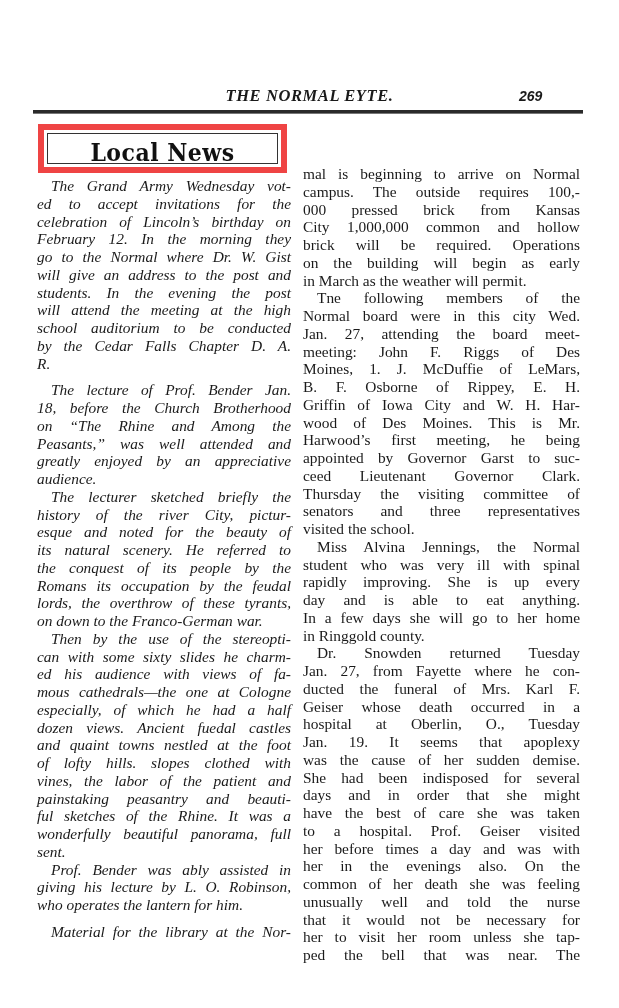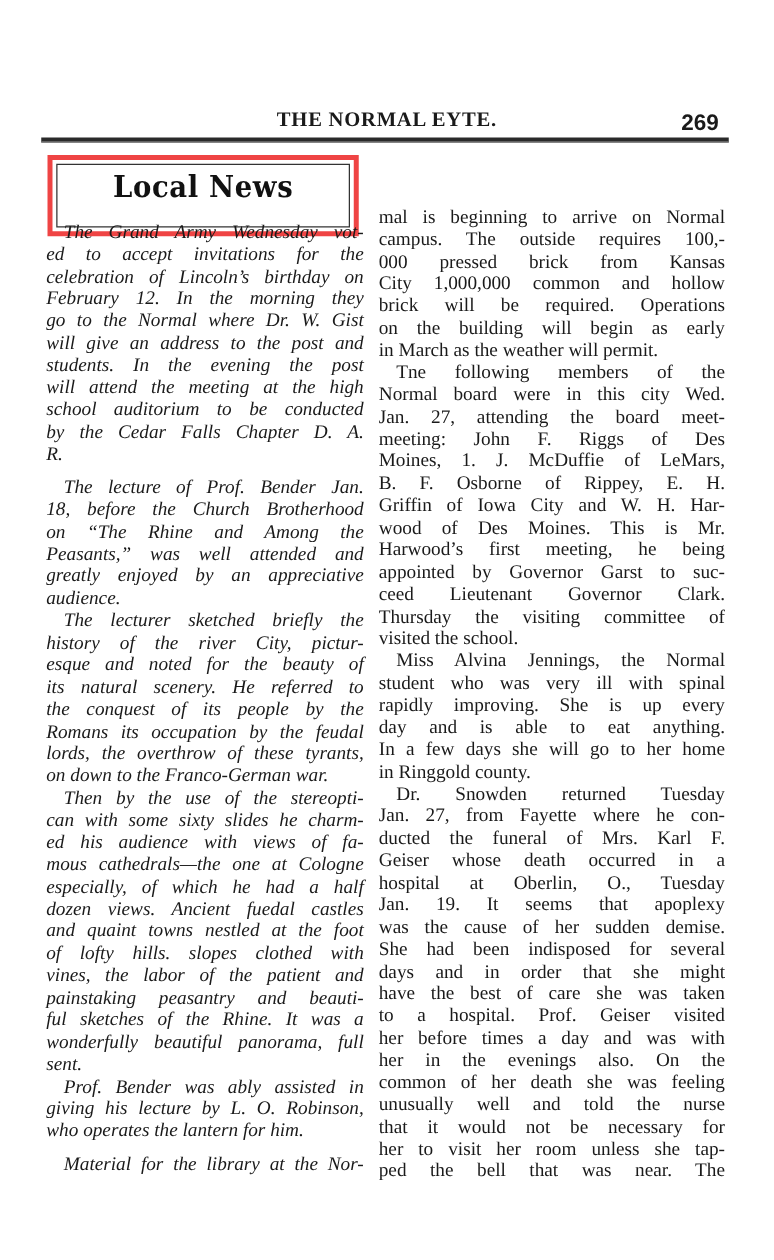--- a/index.html
+++ b/index.html
@@ -1,34 +1,34 @@
 <!DOCTYPE html>
 <html><head>
 <meta charset="utf-8">
 <style>
   html, body { margin:0; padding:0; background:#ffffff; }
   body { width:619px; height:1008px; position:relative; overflow:hidden;
          font-family:"Liberation Serif","DejaVu Serif",serif; color:#1a1a1a; }
   .page { position:absolute; left:0; top:0; width:619px; height:1008px; }
-  .running-head { position:absolute; top:86px; left:0; width:619px; height:22px; }
+  .running-head { position:absolute; top:86px; left:0; width:619px; height:22px;font-style:italic; }
   .running-title { position:absolute; left:0; width:619px; top:0; text-align:center;
          font-weight:bold; font-size:16.5px; letter-spacing:0.6px; }
-  .page-number { position:absolute; left:545px; top:2px; font-weight:bold; font-size:18px;
+  .page-number { position:absolute; left:519px; top:2px; font-weight:bold; font-size:14px;
          font-family:"Liberation Sans",sans-serif; }
   .rule { position:absolute; top:110px; left:33px; width:550px; height:3px;
           background:#2a2a2a; border-bottom:1px solid #777; }
   .col { position:absolute; font-size:15.4px; line-height:17.75px; }
   .col-left { left:37px; width:254px; top:177px;font-style:italic; }
   .col-right { left:303px; width:277px; top:117px;margin-top:48px; }
   .line { display:block; white-space:nowrap; text-align:justify; text-align-last:justify; height:17.75px; }
   .line.last { text-align-last:left; }
   .indent { padding-left:14px; }
   .gap { height:9px; }
-  .box { position:absolute; left:38px; top:124px; width:249px; height:65px;
-         border:4px solid #ef4444; box-sizing:border-box; }
+  .box { position:absolute; left:38px; top:124px; width:249px; height:49px;
+         border:6px solid #ef4444; box-sizing:border-box; }
   .box-inner { position:absolute; left:3px; top:3px; right:3px; bottom:3px; border:1px solid #333; }
   .box-title { position:absolute; left:0; right:0; top:9px; text-align:center;
          font-family:"DejaVu Serif",serif; font-weight:bold; font-size:22px; letter-spacing:0.5px;
          transform:scaleY(1.1); color:#111; }
 </style>
 </head>
 <body>
 
 <div class="page">
   <div class="running-head">
@@ -101,20 +101,21 @@
       <span class="line">Jan. 27, attending the board meet-</span>
       <span class="line">meeting: John F. Riggs of Des</span>
       <span class="line">Moines, 1. J. McDuffie of LeMars,</span>
       <span class="line">B. F. Osborne of Rippey, E. H.</span>
       <span class="line">Griffin of Iowa City and W. H. Har-</span>
       <span class="line">wood of Des Moines.  This is Mr.</span>
       <span class="line">Harwood’s first meeting, he being</span>
       <span class="line">appointed by Governor Garst to suc-</span>
       <span class="line">ceed Lieutenant Governor Clark.</span>
       <span class="line">Thursday the visiting committee of</span>
+      <span class="line">senators and three representatives</span>
       <span class="line last">visited the school.</span>
       <span class="line indent">Miss Alvina Jennings, the Normal</span>
       <span class="line">student who was very ill with spinal</span>
       <span class="line">rapidly improving.  She is up every</span>
       <span class="line">day and is able to eat anything.</span>
       <span class="line">In a few days she will go to her home</span>
       <span class="line last">in Ringgold county.</span>
       <span class="line indent">Dr. Snowden returned Tuesday</span>
       <span class="line">Jan. 27, from Fayette where he con-</span>
       <span class="line">ducted the funeral of Mrs. Karl F.</span>

